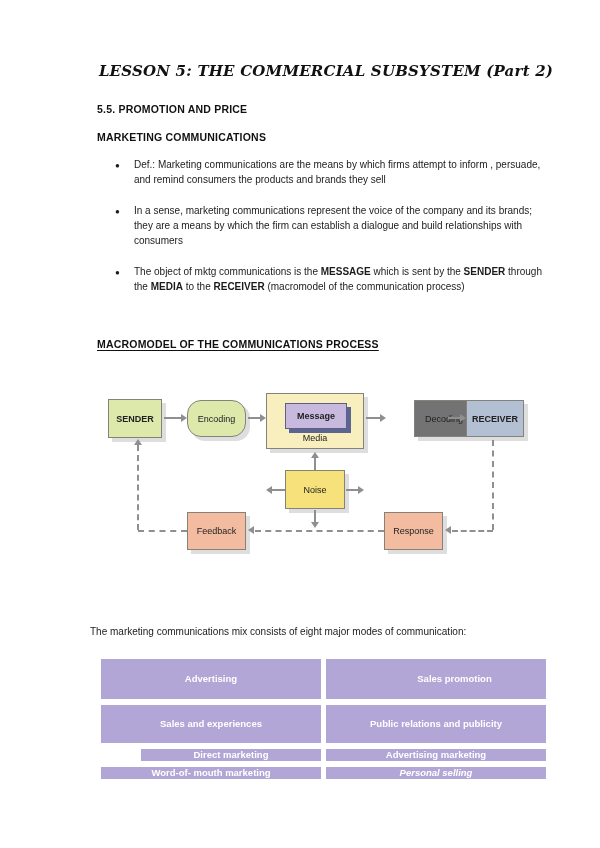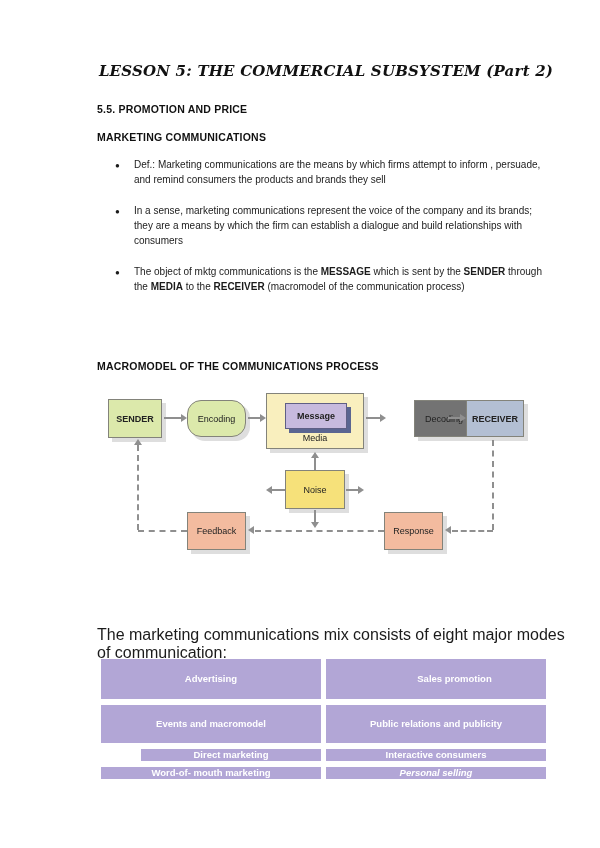--- a/index.html
+++ b/index.html
@@ -13,21 +13,21 @@
   
   .doc-title {
     position:absolute; top:62px; left:0; width:600px; text-align:center;
     font-family:"DejaVu Serif", serif; font-style:italic; font-weight:bold;
     font-size:15px; letter-spacing:0.2px; color:#111;
   }
   .h-bold {
     position:absolute; left:71px; font-weight:bold; font-size:10.5px;
     letter-spacing:0.2px; color:#111;
   }
-  .h-underline { text-underline-offset:2px;margin-top:22px; }
+  .h-underline { text-decoration:underline; text-underline-offset:2px; }
 
   .bullets { position:absolute; left:89px; top:157px; width:438px; font-size:10px; line-height:15px; }
   .bullet { display:flex; margin-bottom:16px; }
   .bullet .dot { flex:none; width:19px; font-size:8px; line-height:15px; padding-top:1px; }
   .bullet .txt { flex:1; }
   .bseg-bold { font-weight:bold; }
 
   
   .dbox {
     position:absolute; border:1px solid #83837a; box-shadow:4px 4px 0 #dedede;
@@ -46,21 +46,21 @@
   .vline { position:absolute; width:2px; background:#8f8f8f; }
   .hdash { position:absolute; height:0; border-top:2px dashed #8f8f8f; }
   .vdash { position:absolute; width:0; border-left:2px dashed #8f8f8f; }
   .ah { position:absolute; width:0; height:0; }
   .ah-right { border-top:4px solid transparent; border-bottom:4px solid transparent; border-left:6px solid #8f8f8f; }
   .ah-left  { border-top:4px solid transparent; border-bottom:4px solid transparent; border-right:6px solid #8f8f8f; }
   .ah-up    { border-left:4px solid transparent; border-right:4px solid transparent; border-bottom:6px solid #8f8f8f; }
   .ah-down  { border-left:4px solid transparent; border-right:4px solid transparent; border-top:6px solid #8f8f8f; }
 
   
-  .mix-intro { position:absolute; left:71px; top:626px; font-size:16px; color:#1b1b1b; }
+  .mix-intro { position:absolute; left:64px; top:626px; font-size:10px; color:#1b1b1b; }
   .mix-grid {
     position:absolute; left:75px; top:659px; width:445px;
     display:grid; grid-template-columns:repeat(2,1fr); grid-template-rows:40px 38px; gap:6px 5px;
   }
   .mix-cell {
     display:flex; align-items:center; justify-content:center; text-align:center;
     color:#ffffff; font-weight:bold; font-size:9.5px; line-height:12px; padding:0 8px;
   }
 </style>
 </head>
@@ -129,21 +129,21 @@
     <div class="ah ah-left" style="left:419px; top:526px;"></div>
     <div class="hdash" style="left:426px; top:530px; width:41px;"></div>
     <div class="vdash" style="left:466px; top:440px; height:90px;"></div>
   </div>
 
   <div class="mix-intro">The marketing communications mix consists of eight major modes of communication:</div>
 
   <div class="mix-grid">
     <div class="mix-cell" style="background-color: rgb(178, 166, 214);">Advertising</div>
     <div class="mix-cell" style="background-color: rgb(178, 166, 214); padding-left: 45px;">Sales promotion</div>
-    <div class="mix-cell" style="background-color: rgb(178, 166, 214);">Events and macromodel</div>
+    <div class="mix-cell" style="background-color: rgb(178, 166, 214);">Sales and experiences</div>
     <div class="mix-cell" style="background-color: rgb(178, 166, 214);">Public relations and publicity</div>
     <div class="mix-cell" style="background-color: rgb(178, 166, 214); margin-left: 40px;">Direct marketing</div>
-    <div class="mix-cell" style="background-color: rgb(178, 166, 214);">Interactive consumers</div>
+    <div class="mix-cell" style="background-color: rgb(178, 166, 214);">Advertising marketing</div>
     <div class="mix-cell" style="background-color: rgb(178, 166, 214);">Word-of- mouth marketing</div>
     <div class="mix-cell" style="background-color: rgb(178, 166, 214); font-style: italic;">Personal selling</div>
   </div>
 
 </div>
 
 </body></html>

